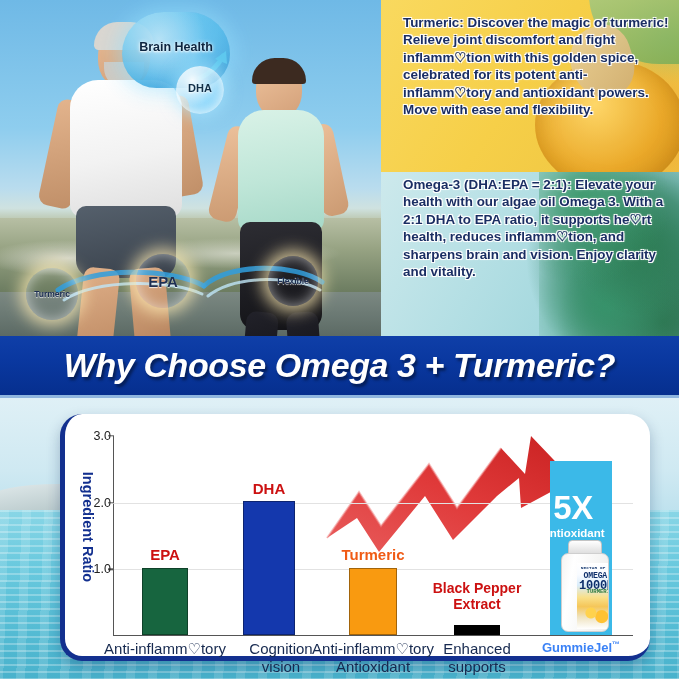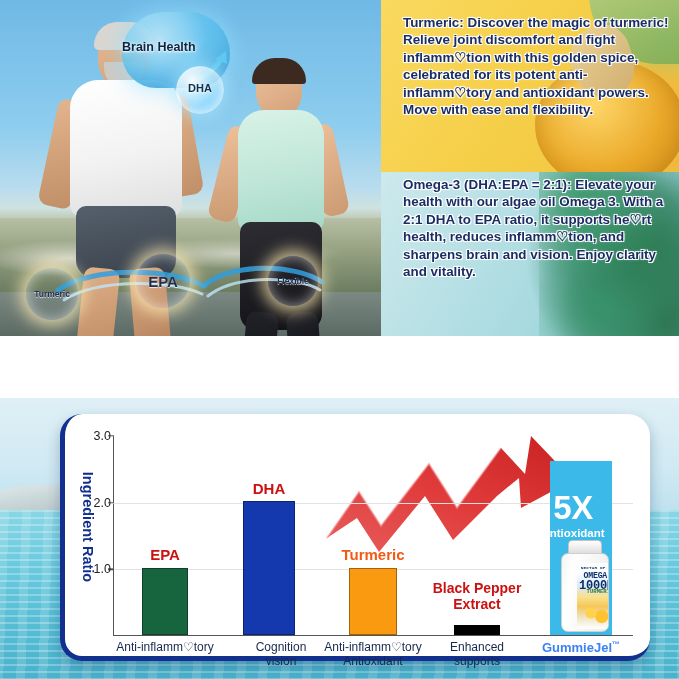--- a/index.html
+++ b/index.html
@@ -88,21 +88,21 @@
     position:absolute; left:122px; top:12px; width:108px; height:76px;
     border-radius:54px 54px 44px 44px;
     background:
       radial-gradient(circle at 34% 36%, rgba(255,255,255,.55), transparent 55%),
       radial-gradient(circle at 66% 58%, rgba(150,225,255,.5), transparent 60%),
       linear-gradient(150deg,#7fd4f5 0%, #4fb6e8 55%, #2f93cf 100%);
     box-shadow:0 0 18px 6px rgba(150,225,255,.5);
     opacity:.92;
   }
   .brain-label {
-    position:absolute; left:122px; top:40px; width:108px; 
+    position:absolute; left:122px; top:40px; width:108px; text-align:center;
     color:#0d2540; font-size:12.5px; font-weight:700;
     text-shadow:0 1px 2px rgba(255,255,255,.95), 0 0 4px rgba(255,255,255,.9);
   }
   .dha-bubble {
     position:absolute; left:176px; top:66px; width:48px; height:48px; border-radius:50%;
     background:
       radial-gradient(circle at 34% 30%, rgba(255,255,255,.9), transparent 56%),
       radial-gradient(circle at 62% 70%, rgba(130,215,255,.6), transparent 60%),
       rgba(205,240,255,.55);
     box-shadow:0 0 14px 4px rgba(170,230,255,.55), inset 0 0 10px rgba(255,255,255,.7);
@@ -250,21 +250,21 @@
                transform:translateY(-50%); }
   .grid { position:absolute; left:0; width:100%; height:1px; background:#e2e2e2; }
 
   .bar { position:absolute; bottom:1.4px; }
   .bar-label {
     position:absolute; width:120px; text-align:center; font-weight:700; font-size:15px;
     transform:translateX(-50%);
   }
   .xlab {
     position:absolute; top:204px; width:140px; text-align:center;
-    color:#16294f; font-size:12px; line-height:1.18; transform:translateX(-50%);
+    color:#16294f; font-size:15px; line-height:1.18; transform:translateX(-50%);
   }
   .xlab.brand { color:#3b82f6; font-size:13px; font-weight:600; }
   .tm { font-size:8px; vertical-align:super; }
 
   .box5x {
     position:absolute; color:#ffffff; text-align:center; width:110px;
     transform:translateX(-50%);
   }
   .box5x .big { font-size:33px; font-weight:700; line-height:1; letter-spacing:-.5px; }
   .box5x .sm  { font-size:11.5px; font-weight:700; margin-top:3px; }
@@ -374,20 +374,23 @@
       <div class="root"></div>
       <div class="panel-text">Turmeric: Discover the magic of turmeric! Relieve joint discomfort and fight inflamm♡tion with this golden spice, celebrated for its potent anti-inflamm♡tory and antioxidant powers. Move with ease and flexibility.</div>
     </div>
 
     <div class="panel-omega">
       <div class="algae"></div>
       <div class="panel-text">Omega-3 (DHA:EPA = 2:1): Elevate your health with our algae oil Omega 3. With a 2:1 DHA to EPA ratio, it supports he♡rt health, reduces inflamm♡tion, and sharpens brain and vision. Enjoy clarity and vitality.</div>
     </div>
   </div>
 
+  <div class="banner">
+    <h1>Why Choose Omega 3 + Turmeric?</h1>
+  </div>
 
   <div class="chart-section">
     <div class="rocks"></div>
     <div class="sea"></div>
 
     <div class="card">
       <div class="ylabel">
         <span>Ingredient Ratio</span>
       </div>
 

